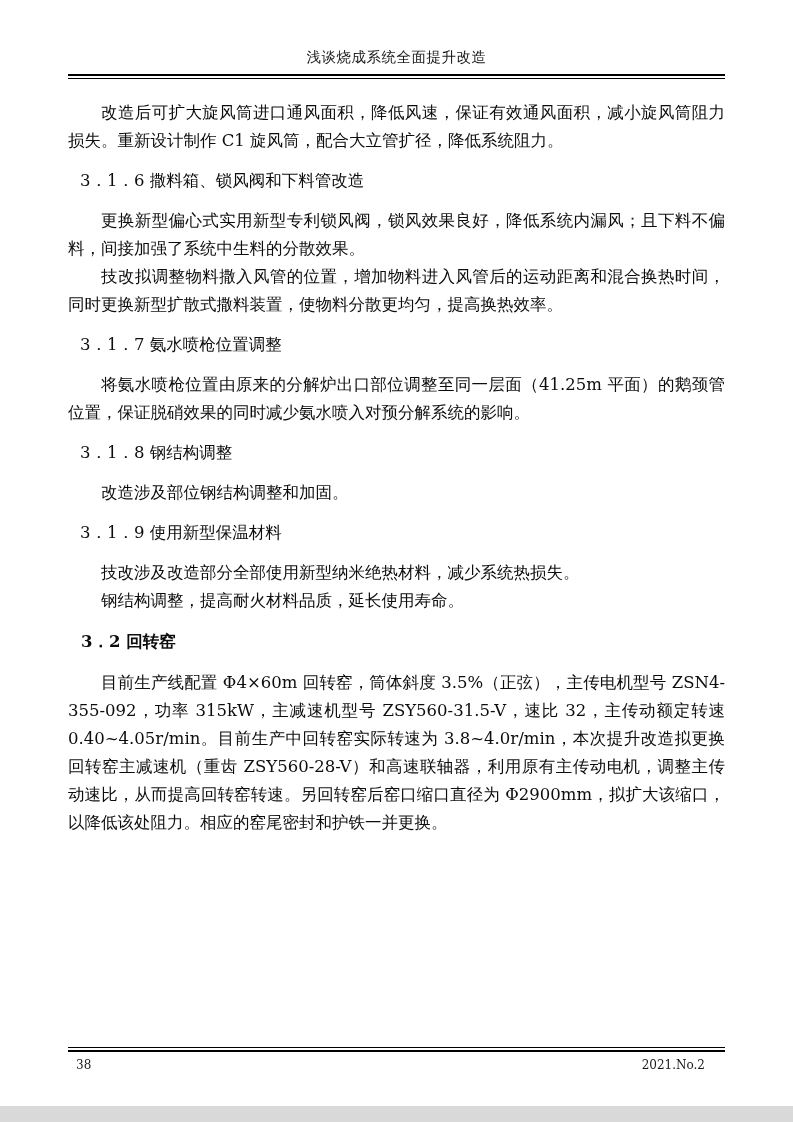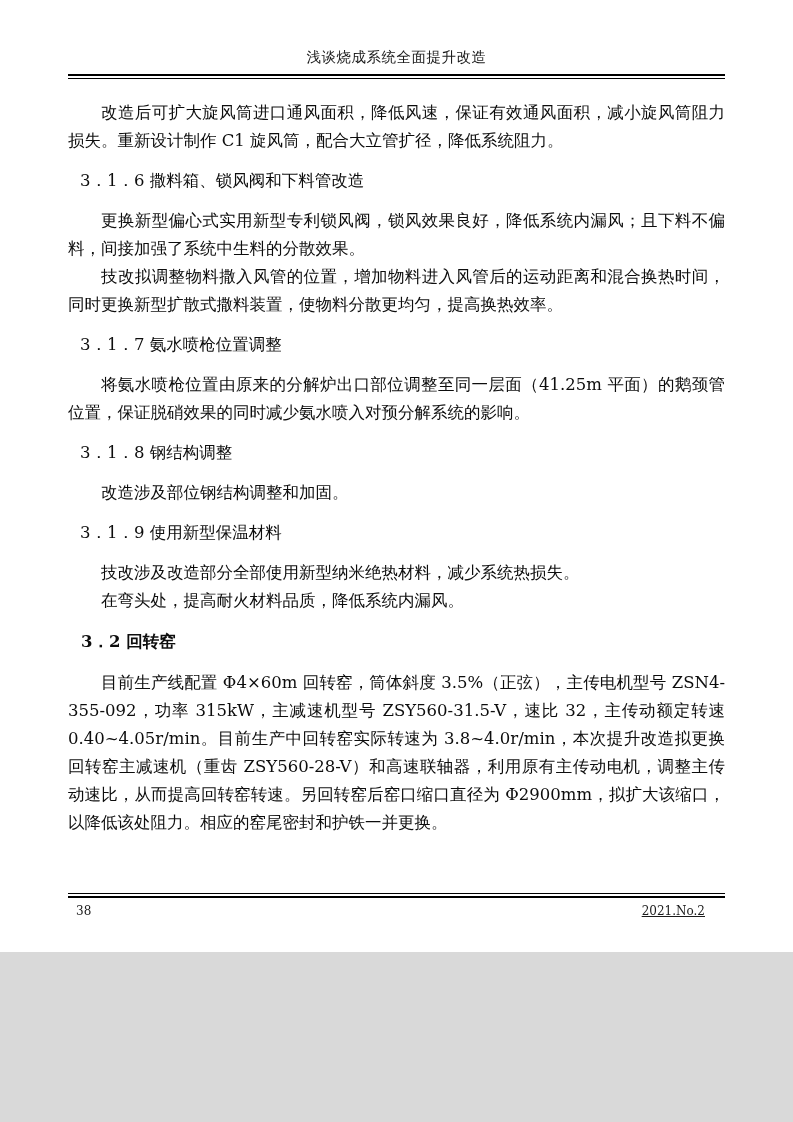--- a/index.html
+++ b/index.html
@@ -5,21 +5,21 @@
   html, body {
     margin: 0;
     padding: 0;
     background: #d9d9d9;
   }
   body {
     font-family: "DejaVu Serif", "Liberation Serif", serif;
   }
   .page {
     width: 793px;
-    height: 952px;
+    height: 1106px;
     background: #ffffff;
     margin: 0 auto;
     position: relative;
     box-sizing: border-box;
     overflow: hidden;
   }
   .content {
     position: absolute;
     left: 68px;
     right: 68px;
@@ -84,21 +84,20 @@
   }
   .footer-page {
     position: absolute;
     left: 8px; right: 0;
     text-align: left;
   }
   .footer-issue {
     position: absolute;
     right: 20px;
     top: 0;
-    text-decoration: underline;
   }
 </style>
 </head>
 <body>
 
 <div class="page">
 
   <div class="content">
 
     <div class="header">浅谈烧成系统全面提升改造</div>
@@ -110,21 +109,21 @@
       <p class="para">改造后可扩大旋风筒进口通风面积，降低风速，保证有效通风面积，减小旋风筒阻力损失。重新设计制作 C1 旋风筒，配合大立管扩径，降低系统阻力。</p>
       <p class="heading">3．1．6 撒料箱、锁风阀和下料管改造</p>
       <p class="para">更换新型偏心式实用新型专利锁风阀，锁风效果良好，降低系统内漏风；且下料不偏料，间接加强了系统中生料的分散效果。</p>
       <p class="para">技改拟调整物料撒入风管的位置，增加物料进入风管后的运动距离和混合换热时间，同时更换新型扩散式撒料装置，使物料分散更均匀，提高换热效率。</p>
       <p class="heading">3．1．7 氨水喷枪位置调整</p>
       <p class="para">将氨水喷枪位置由原来的分解炉出口部位调整至同一层面（41.25m 平面）的鹅颈管位置，保证脱硝效果的同时减少氨水喷入对预分解系统的影响。</p>
       <p class="heading">3．1．8 钢结构调整</p>
       <p class="para">改造涉及部位钢结构调整和加固。</p>
       <p class="heading">3．1．9 使用新型保温材料</p>
       <p class="para">技改涉及改造部分全部使用新型纳米绝热材料，减少系统热损失。</p>
-      <p class="para">在弯头处，提高耐火材料品质，降低系统内漏风。</p>
+      <p class="para">钢结构调整，提高耐火材料品质，延长使用寿命。</p>
       <p class="heading-bold">3．2 回转窑</p>
       <p class="para">目前生产线配置 Φ4×60m 回转窑，筒体斜度 3.5%（正弦），主传电机型号 ZSN4-355-092，功率 315kW，主减速机型号 ZSY560-31.5-V，速比 32，主传动额定转速 0.40~4.05r/min。目前生产中回转窑实际转速为 3.8~4.0r/min，本次提升改造拟更换回转窑主减速机（重齿 ZSY560-28-V）和高速联轴器，利用原有主传动电机，调整主传动速比，从而提高回转窑转速。另回转窑后窑口缩口直径为 Φ2900mm，拟扩大该缩口，以降低该处阻力。相应的窑尾密封和护铁一并更换。</p>
     </div>
 
   </div>
 
   <div class="footer">
     <div class="rule-bottom"></div>
     <div class="footer-row">
       <span class="footer-page">38</span>

